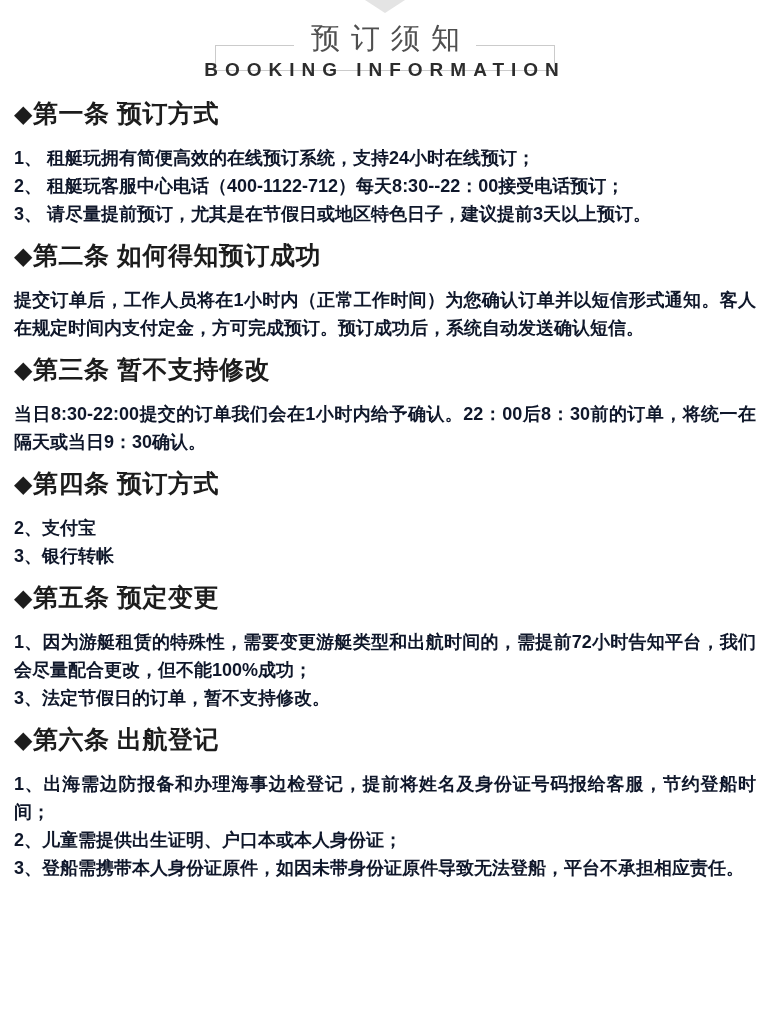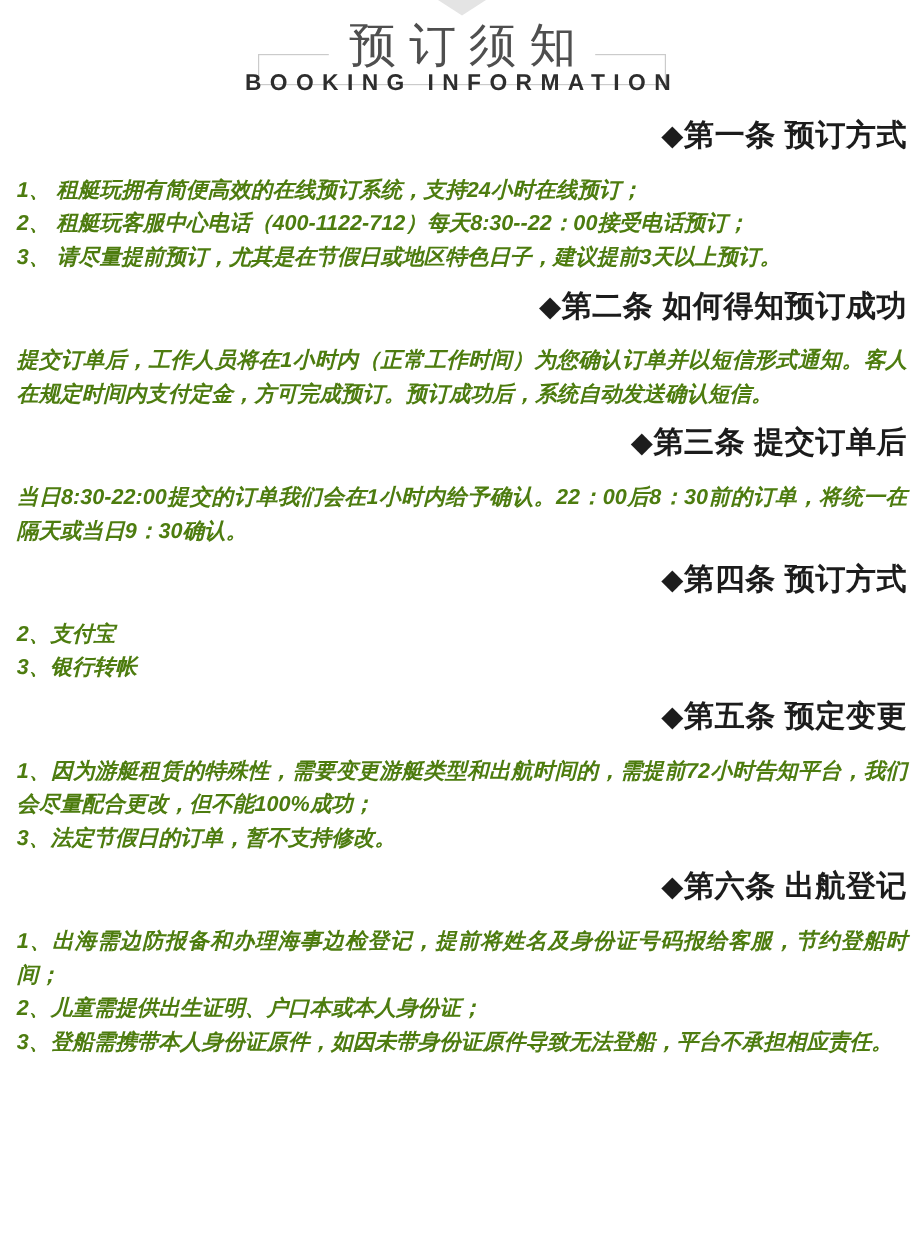--- a/index.html
+++ b/index.html
@@ -24,49 +24,47 @@
   .hdr-box {
     position: absolute; left: 50%; top: 32px; transform: translateX(-50%);
     width: 338px; height: 24px;
     border: 1px solid #cbcbcb;
     background: #ffffff;
   }
   .hdr-title {
     position: absolute; left: 50%; top: -22px; transform: translateX(-50%);
     margin: 0; padding: 0 5px 0 17px;
     background: #ffffff;
-    font-size: 39px; line-height: 29px; font-weight: 500;
+    font-size: 29px; line-height: 29px; font-weight: 500;
     letter-spacing: 11px; white-space: nowrap;
     color: #4f4f4f;
   }
   .hdr-sub {
     position: absolute; left: 50%; top: 100%; transform: translateX(-50%);
     margin-top: -8px;
     font-size: 19px; line-height: 16px; font-weight: 600;
     letter-spacing: 7px; white-space: nowrap;
     color: #2d2d2d;
   }
 
   
   .content { padding: 0 14px; }
   .sec { margin: 0 0 10px 0; }
   .sec-h {
     margin: 11px 0 14px 0;
     font-size: 25px; line-height: 32px; font-weight: 700;
     letter-spacing: 0.5px;
     color: #1c1c1c;
-    text-align: right;
   }
   .diamond { font-size: 24px; }
   .line {
     margin: 0;
     font-size: 18px; line-height: 28px; font-weight: 600;
-    color: #4d7c0f;
+    color: #0f172a;
     text-align: justify;
-    font-style: italic;
   }
 </style>
 </head>
 <body>
 
 <div class="page">
 
   <div class="top-arrow"></div>
 
   <header class="hdr">
@@ -84,21 +82,21 @@
       <p class="line">2、 租艇玩客服中心电话（400-1122-712）每天8:30--22：00接受电话预订；</p>
       <p class="line">3、 请尽量提前预订，尤其是在节假日或地区特色日子，建议提前3天以上预订。</p>
     </section>
 
     <section class="sec">
       <h2 class="sec-h"><span class="diamond">◆</span><span>第二条 如何得知预订成功</span></h2>
       <p class="line">提交订单后，工作人员将在1小时内（正常工作时间）为您确认订单并以短信形式通知。客人在规定时间内支付定金，方可完成预订。预订成功后，系统自动发送确认短信。</p>
     </section>
 
     <section class="sec">
-      <h2 class="sec-h"><span class="diamond">◆</span><span>第三条 提交订单后</span></h2>
+      <h2 class="sec-h"><span class="diamond">◆</span><span>第三条 暂不支持修改</span></h2>
       <p class="line">当日8:30-22:00提交的订单我们会在1小时内给予确认。22：00后8：30前的订单，将统一在隔天或当日9：30确认。</p>
     </section>
 
     <section class="sec">
       <h2 class="sec-h"><span class="diamond">◆</span><span>第四条 预订方式</span></h2>
       <p class="line">2、支付宝</p>
       <p class="line">3、银行转帐</p>
     </section>
 
     <section class="sec">

